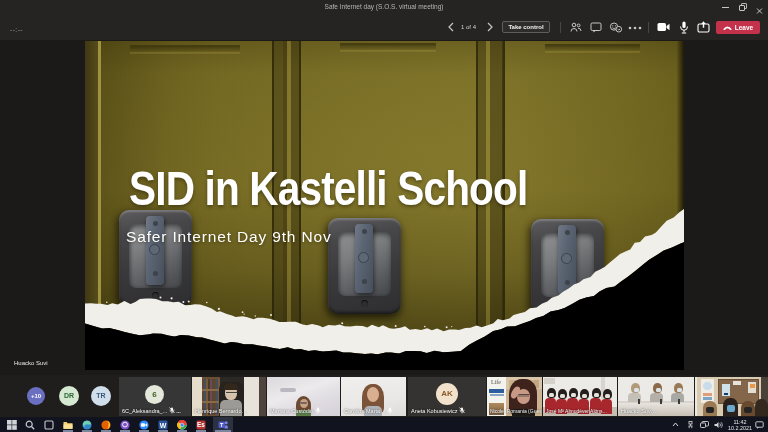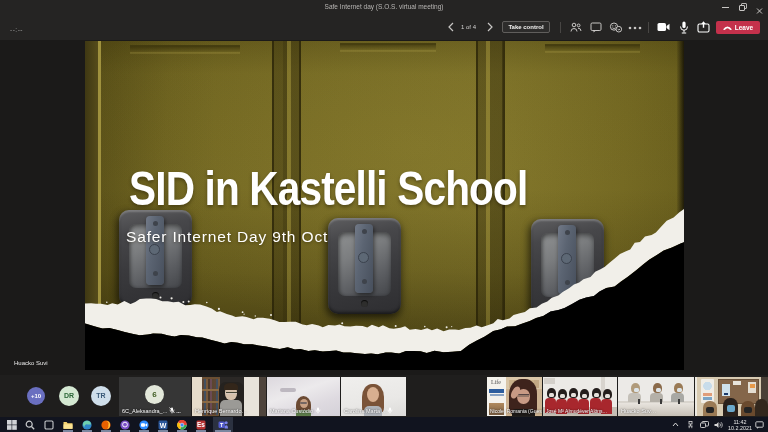--- a/index.html
+++ b/index.html
@@ -167,21 +167,21 @@
   <div class="handle" style="left:446px;top:178px;">
     <div class="cup"></div>
         <div class="bar">
           <div class="screw" style="top:5px;"></div>
           <div class="bigc"></div>
           <div class="screw" style="top:55px;"></div>
         </div>
         <div class="hole"></div>
   </div>
   <div id="slidetitle">SID in Kastelli School</div>
-  <div id="slidesub">Safer Internet Day 9th Oct</div>
+  <div id="slidesub">Safer Internet Day 9th Nov</div>
   <svg class="tear" width="599" height="329" viewBox="0 0 599 329">
 <polygon points="-6.0,262.0 -0.4,262.4 6.2,262.2 11.0,262.8 16.0,262.7 22.6,263.9 27.2,262.3 32.7,263.6 39.4,260.0 45.5,262.9 50.3,260.9 54.8,258.0 61.1,257.6 65.9,257.6 71.1,257.9 77.3,260.2 82.9,260.3 88.3,261.3 93.7,260.7 100.2,264.3 105.3,264.1 109.7,263.2 115.1,263.5 121.5,265.6 126.7,267.4 131.9,270.9 135.0,270.3 141.8,273.1 147.0,274.6 150.6,276.0 157.4,275.2 161.5,276.0 168.7,278.2 172.5,276.8 177.9,276.7 184.7,277.7 189.7,279.2 194.4,280.9 199.7,281.1 205.1,280.8 210.8,280.8 217.7,283.4 221.8,284.2 227.1,282.9 233.8,284.4 237.8,286.3 243.4,284.1 250.0,284.4 254.5,283.4 259.5,285.3 265.3,285.4 271.0,284.8 277.6,284.9 282.3,286.4 286.9,283.7 293.8,286.2 297.9,284.2 304.4,287.3 308.7,287.7 315.5,286.7 320.1,285.2 324.7,288.8 330.6,288.1 336.1,288.9 342.2,287.2 346.9,289.2 352.1,287.6 358.6,290.3 364.2,288.5 370.3,288.5 374.0,289.1 380.4,287.0 385.4,286.8 391.6,284.6 396.7,286.2 403.5,283.9 408.4,282.3 412.7,278.1 417.8,279.3 424.5,277.4 428.5,274.0 434.8,272.3 439.9,271.1 444.8,267.3 451.5,266.5 456.8,262.8 462.3,260.6 466.8,256.7 473.3,254.4 477.7,251.1 484.0,247.3 488.9,243.6 494.2,241.4 498.4,238.3 505.5,235.9 510.2,230.8 515.5,228.3 519.9,225.8 524.2,222.0 529.1,217.9 535.0,213.0 540.4,210.5 545.2,208.6 549.7,201.7 555.0,200.9 560.0,195.5 566.6,194.0 570.9,191.5 576.3,185.6 581.7,179.7 588.6,176.6 594.4,171.2 599.5,167.6 605.0,165.0 605.0,199.0 595.6,202.4 586.9,206.4 578.7,209.4 572.2,213.8 564.1,218.8 558.1,223.6 551.2,229.2 542.5,236.0 536.0,240.5 529.6,245.4 521.3,247.1 514.5,250.4 508.9,254.9 501.1,256.6 494.4,258.7 487.0,263.0 479.5,266.9 473.4,269.0 465.5,270.6 458.2,275.0 451.1,277.1 444.8,280.1 436.1,283.1 430.2,285.2 422.0,285.6 415.9,288.2 408.3,290.1 399.3,295.7 390.9,300.1 384.1,303.8 375.9,310.0 367.4,310.8 358.5,311.2 349.5,309.7 341.7,311.9 335.6,310.2 328.6,310.0 321.0,310.0 314.1,312.4 306.2,311.5 300.7,311.4 292.6,313.2 286.1,312.6 280.0,312.9 271.4,312.3 265.3,311.5 258.4,311.5 251.3,309.4 244.9,309.9 237.8,310.5 229.8,309.3 223.3,309.9 215.3,308.1 209.9,308.5 202.8,306.2 194.8,307.9 188.2,307.1 181.4,305.6 173.5,304.4 167.4,303.2 159.0,303.3 153.0,301.8 146.4,301.1 139.6,302.4 132.3,300.5 125.3,298.8 117.3,296.6 111.7,296.2 103.9,294.6 96.0,293.9 89.6,295.6 83.4,294.6 76.7,292.8 68.1,292.5 63.0,293.4 54.6,294.3 48.3,293.0 39.7,291.0 32.5,288.9 24.4,286.9 17.6,287.5 10.1,285.5 1.0,282.7 -6.0,281.0" fill="#f1efe9"></polygon>
 <polygon points="-6.0,281.0 1.0,282.7 10.1,285.5 17.6,287.5 24.4,286.9 32.5,288.9 39.7,291.0 48.3,293.0 54.6,294.3 63.0,293.4 68.1,292.5 76.7,292.8 83.4,294.6 89.6,295.6 96.0,293.9 103.9,294.6 111.7,296.2 117.3,296.6 125.3,298.8 132.3,300.5 139.6,302.4 146.4,301.1 153.0,301.8 159.0,303.3 167.4,303.2 173.5,304.4 181.4,305.6 188.2,307.1 194.8,307.9 202.8,306.2 209.9,308.5 215.3,308.1 223.3,309.9 229.8,309.3 237.8,310.5 244.9,309.9 251.3,309.4 258.4,311.5 265.3,311.5 271.4,312.3 280.0,312.9 286.1,312.6 292.6,313.2 300.7,311.4 306.2,311.5 314.1,312.4 321.0,310.0 328.6,310.0 335.6,310.2 341.7,311.9 349.5,309.7 358.5,311.2 367.4,310.8 375.9,310.0 384.1,303.8 390.9,300.1 399.3,295.7 408.3,290.1 415.9,288.2 422.0,285.6 430.2,285.2 436.1,283.1 444.8,280.1 451.1,277.1 458.2,275.0 465.5,270.6 473.4,269.0 479.5,266.9 487.0,263.0 494.4,258.7 501.1,256.6 508.9,254.9 514.5,250.4 521.3,247.1 529.6,245.4 536.0,240.5 542.5,236.0 551.2,229.2 558.1,223.6 564.1,218.8 572.2,213.8 578.7,209.4 586.9,206.4 595.6,202.4 605.0,199.0 605.0,332.0 -6.0,332.0" fill="#000000"></polygon>
 <circle cx="186.0" cy="274.1" r="1.0" fill="#eceae4"></circle>
         <circle cx="21.8" cy="261.2" r="0.8" fill="#eceae4"></circle>
         <circle cx="121.8" cy="261.5" r="0.8" fill="#eceae4"></circle>
         <circle cx="157.6" cy="271.2" r="0.9" fill="#eceae4"></circle>
         <circle cx="103.7" cy="260.4" r="1.0" fill="#eceae4"></circle>
         <circle cx="133.9" cy="267.9" r="1.1" fill="#eceae4"></circle>
         <circle cx="159.1" cy="273.2" r="0.6" fill="#eceae4"></circle>
@@ -233,20 +233,28 @@
           <path d="M1 2.6 Q1 5 3 5 Q5 5 5 2.6 M3 6.4 L3 5" stroke="#fff" stroke-width=".7" fill="none"></path>
         </svg></div>
  </div>
  <div class="tile" style="left:341px;width:65px;background:linear-gradient(170deg,#f0efed 0%,#e9e8e6 60%,#dcdbd9 100%);">
    <div style="position:absolute;left:21px;top:7px;width:22px;height:29px;border-radius:45% 45% 18% 18%;background:#7a5338;"></div>
    <div style="position:absolute;left:26px;top:10px;width:12px;height:15px;border-radius:50%;background:#d8af90;"></div>
    <div style="position:absolute;left:23px;top:29px;width:18px;height:10px;border-radius:5px 5px 0 0;background:#b0b4ba;"></div>
    <div class="lbl">Carolina Marta …<svg width="6" height="7" viewBox="0 0 6 7" style="vertical-align:-1px;">
           <rect x="2" y="0.5" width="2" height="3.6" rx="1" fill="#fff"></rect>
           <path d="M1 2.6 Q1 5 3 5 Q5 5 5 2.6 M3 6.4 L3 5" stroke="#fff" stroke-width=".7" fill="none"></path>
+        </svg></div>
+ </div>
+ <div class="tile" style="left:408px;width:78px;background:#343332;">
+   <div style="position:absolute;left:28px;top:6px;width:22px;height:22px;border-radius:50%;background:#f3e2cb;color:#8a5a2a;font-weight:bold;font-size:8px;text-align:center;line-height:22px;">AK</div>
+   <div class="lbl">Aneta Kobusiewicz&nbsp;<svg width="6" height="7" viewBox="0 0 6 7" style="vertical-align:-1px;">
+          <rect x="2" y="0.5" width="2" height="3.6" rx="1" fill="#fff"></rect>
+          <path d="M1 2.6 Q1 5 3 5 Q5 5 5 2.6 M3 5 L3 6.4" stroke="#fff" stroke-width=".7" fill="none"></path>
+          <line x1="0.5" y1="0.5" x2="5.5" y2="6" stroke="#fff" stroke-width=".8"></line>
         </svg></div>
  </div>
  <div class="tile" style="left:487px;width:55px;background:#cdb392;">
    <div style="position:absolute;left:0;top:0;width:19px;height:39px;background:#f4f2ec;"></div>
    <div style="position:absolute;left:4px;top:2px;width:13px;height:8px;font-size:6px;color:#555;font-family:'Liberation Serif',serif;">Life</div>
    <div style="position:absolute;left:2px;top:12px;width:15px;height:4px;background:#2e5e9e;"></div>
    <div style="position:absolute;left:2.5px;top:17px;width:14px;height:2px;background:#8aa4c4;"></div>
    <div style="position:absolute;left:2px;top:26px;width:15px;height:12px;background:linear-gradient(180deg,#b08a5e,#7a5e42);"></div>
    <div style="position:absolute;left:19px;top:0;width:36px;height:39px;background:linear-gradient(180deg,#d9c6a8 0 30%,#cdb392 30%);"></div>
    <div style="position:absolute;left:22px;top:3px;width:30px;height:8px;background:repeating-linear-gradient(90deg,#c4a87e 0 5px,#b89a74 5px 10px);opacity:.7;"></div>

